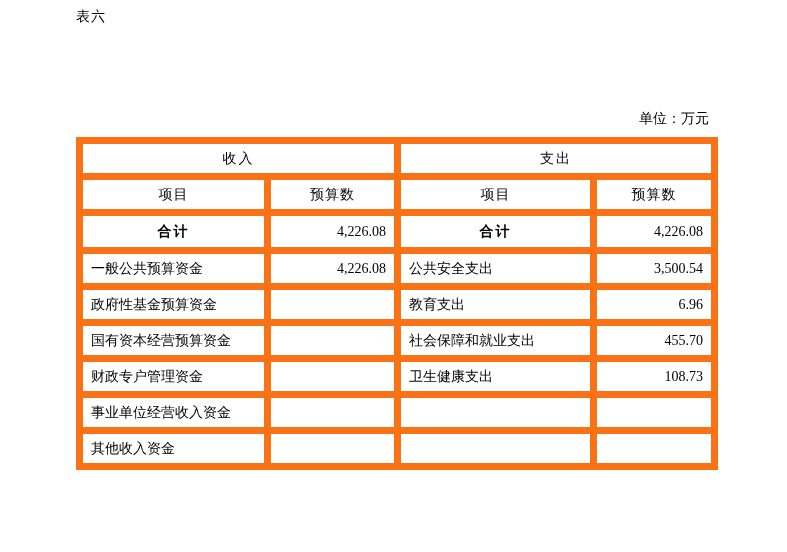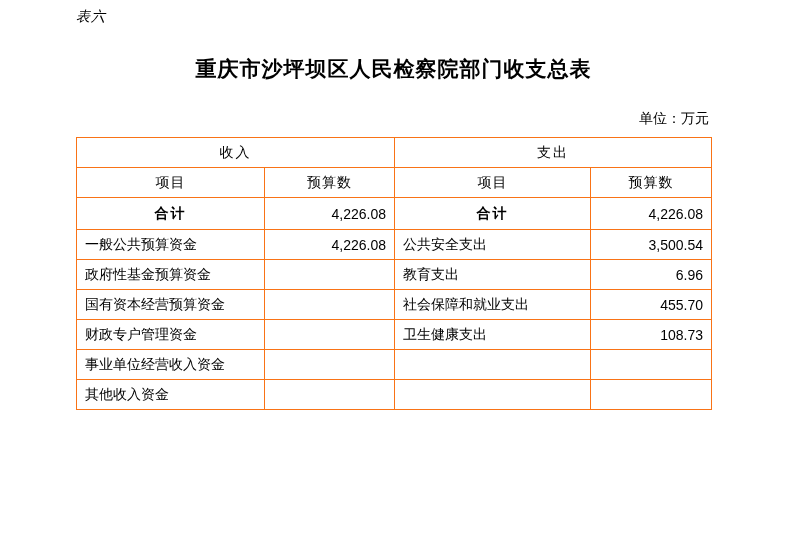--- a/index.html
+++ b/index.html
@@ -21,21 +21,20 @@
     height: 552px;
     box-sizing: border-box;
   }
   .form-label {
     position: absolute;
     left: 76px;
     top: 8px;
     font-size: 14px;
     font-family: "Liberation Sans", "DejaVu Sans", sans-serif;
     letter-spacing: 1px;
-    font-style: italic;
   }
   .doc-title {
     position: absolute;
     left: 0;
     right: 0;
     top: 55px;
     text-align: center;
     font-size: 21px;
     font-weight: bold;
     font-family: "Liberation Sans", "DejaVu Sans", sans-serif;
@@ -51,25 +50,26 @@
   table.budget {
     position: absolute;
     left: 76px;
     top: 137px;
     width: 635px;
     border-collapse: collapse;
     table-layout: fixed;
     font-family: "Liberation Sans", "DejaVu Sans", sans-serif;
   }
   table.budget td {
-    border: 1px solid #f97316;
+    border: 7px solid #f97316;
     font-size: 14px;
     padding: 0 8px;
     height: 29px;
     vertical-align: middle;
+    font-family: Liberation Serif, serif;
   }
   td.group-head {
     text-align: center;
     font-size: 16px;
     height: 44px;
     letter-spacing: 2px;
   }
   td.col-head {
     text-align: center;
     font-size: 15px;
@@ -97,21 +97,20 @@
   .c3 { width: 196px; }
   .c4 { width: 121px; }
 </style>
 </head>
 <body>
 
 <div class="page">
 
   <div class="form-label">表六</div>
 
-  <div class="doc-title">重庆市沙坪坝区人民检察院部门收支总表</div>
 
   <div class="unit-note">单位：万元</div>
 
   <table class="budget">
     <colgroup>
       <col class="c1">
         <col class="c2">
         <col class="c3">
         <col class="c4">
     </colgroup>

